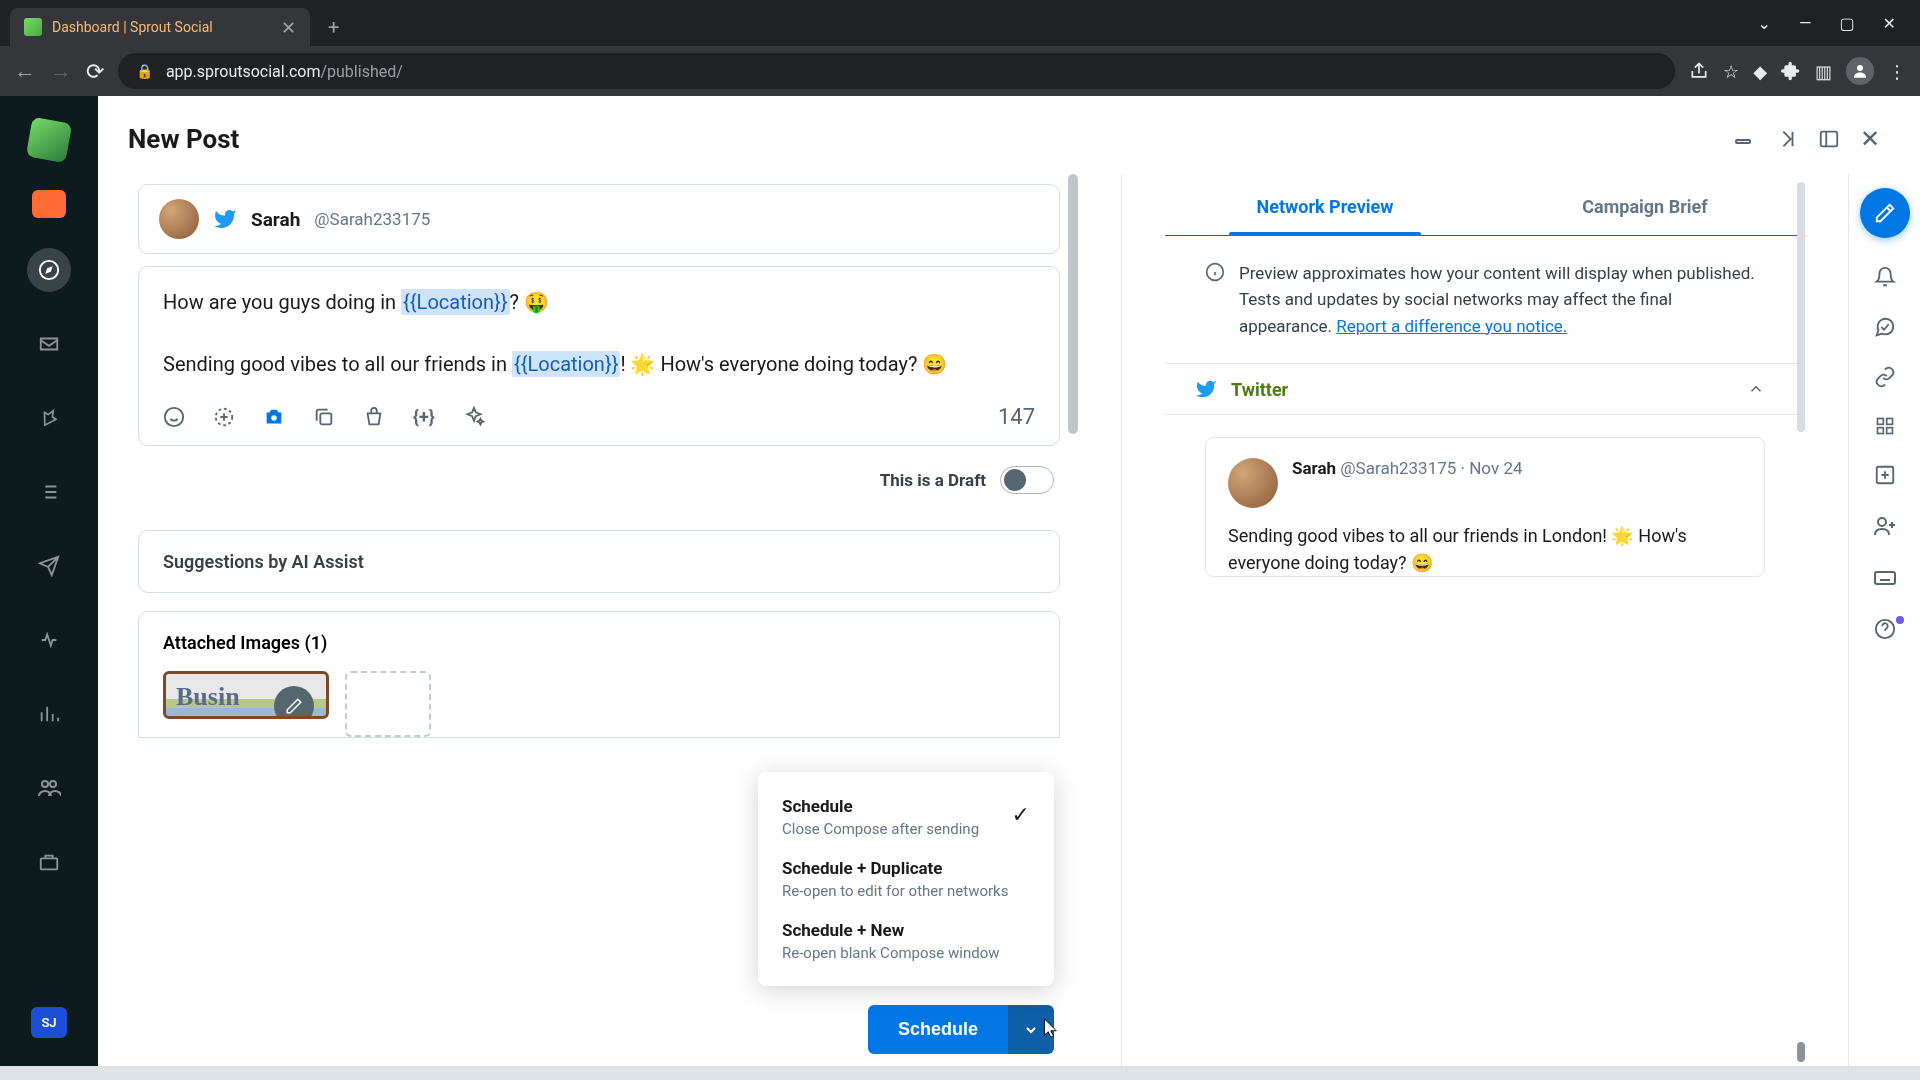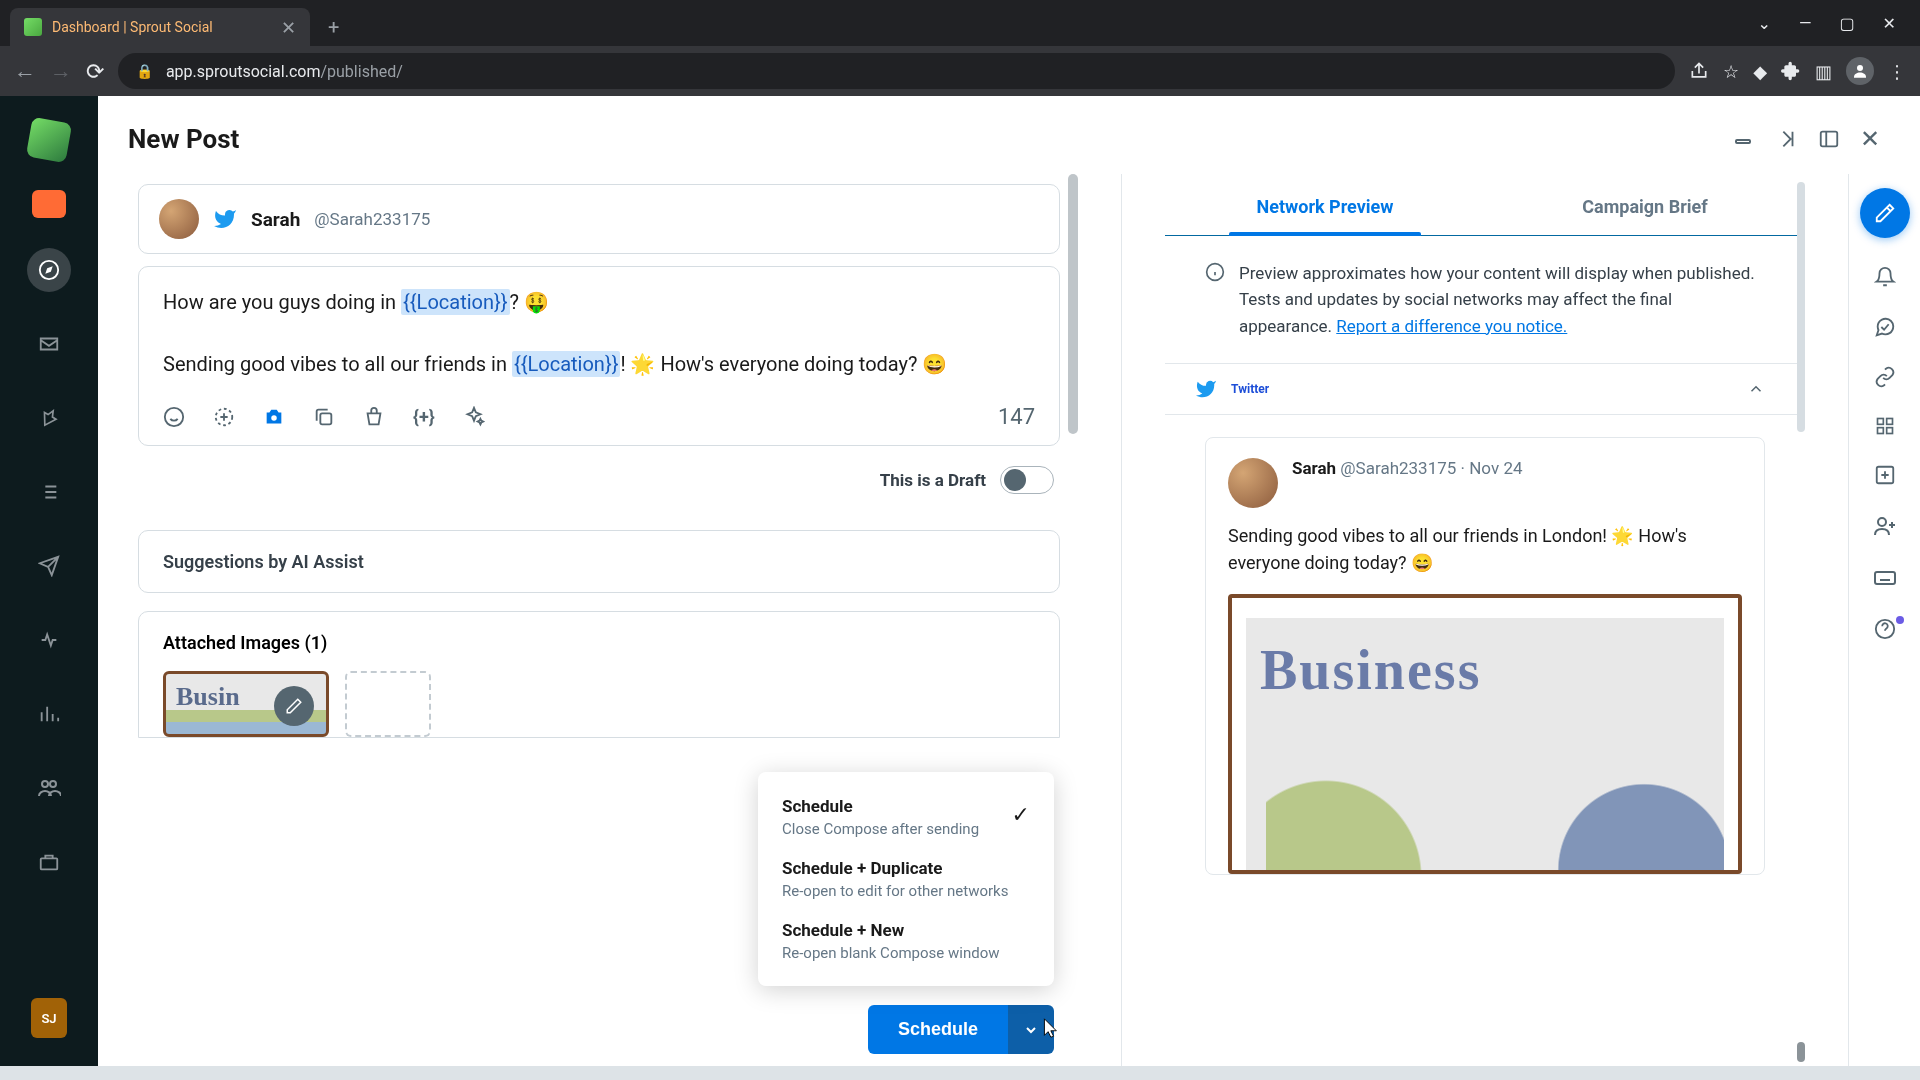--- a/index.html
+++ b/index.html
@@ -27,21 +27,21 @@
     .profile-circle { width: 28px; height: 28px; background: #5f6368; border-radius: 50%; display: flex; align-items: center; justify-content: center; color: #fff; }
     .win-controls { position: absolute; top: 0; right: 0; display: flex; gap: 28px; padding: 14px 24px; color: #e8eaed; }
     
     
     .app { display: flex; height: calc(1080px - 96px - 14px); }
     .left-rail { width: 98px; background: #0d1b1e; display: flex; flex-direction: column; align-items: center; padding-top: 24px; gap: 30px; position: relative; }
     .rail-logo { width: 40px; height: 40px; background: linear-gradient(135deg, #75dd66, #2d7a3e); border-radius: 8px; transform: rotate(10deg); }
     .rail-item { width: 44px; height: 44px; display: flex; align-items: center; justify-content: center; color: #8b9398; border-radius: 50%; cursor: pointer; }
     .rail-item.active { background: #3a4448; color: #fff; }
     .rail-item.orange { background: #ff6b35; border-radius: 6px; width: 34px; height: 28px; }
-    .rail-avatar { width: 36px; height: 40px; background: #a16207; border-radius: 6px; color: #fff; display: flex; align-items: center; justify-content: center; font-size: 13px; font-weight: 600; position: absolute; bottom: 28px; }
+    .rail-avatar { width: 36px; height: 31px; background: #1d4ed8; border-radius: 6px; color: #fff; display: flex; align-items: center; justify-content: center; font-size: 13px; font-weight: 600; position: absolute; bottom: 28px; }
     
     .main-panel { flex: 1; background: #fff; position: relative; display: flex; flex-direction: column; }
     .main-header { display: flex; align-items: center; padding: 28px 40px 20px 30px; }
     .page-title { font-size: 26px; font-weight: 700; color: #1a1a1a; flex: 1; }
     .header-btn { color: #556670; cursor: pointer; margin-left: 20px; font-size: 20px; display: inline-flex; align-items: center; }
     
     .main-body { display: flex; flex: 1; min-height: 0; gap: 43px; }
     .compose-col { flex: 1; padding: 10px 18px 0 40px; position: relative; overflow: hidden; }
     .scroll-indicator { position: absolute; right: 0; top: 0; width: 10px; height: 260px; background: #bfc5c9; border-radius: 5px; }
     
@@ -62,21 +62,21 @@
     .draft-row { display: flex; justify-content: flex-end; align-items: center; gap: 14px; margin-bottom: 36px; padding-right: 6px; }
     .draft-label { font-weight: 700; color: #364049; font-size: 17px; }
     .toggle { width: 54px; height: 28px; background: #fff; border: 1px solid #aab4bb; border-radius: 14px; position: relative; cursor: pointer; }
     .toggle-knob { width: 22px; height: 22px; background: #556670; border-radius: 50%; position: absolute; top: 2px; left: 3px; }
     
     .section-card { border: 1px solid #d6dde2; border-radius: 10px; padding: 20px 24px; margin-bottom: 18px; font-size: 18px; font-weight: 600; color: #364049; }
     
     .attached { border: 1px solid #d6dde2; border-radius: 10px 10px 0 0; padding: 20px 24px 0; }
     .attached-title { font-size: 18px; font-weight: 600; color: #000000; margin-bottom: 18px; }
     .thumb-row { display: flex; gap: 16px; }
-    .thumb { width: 166px; height: 66px; border: 3px solid #7a4a2a; border-radius: 6px; background: linear-gradient(180deg, #e8e8e8 60%, #b8c88a 60%, #b8c88a 80%, #9bb8d4 80%); position: relative; overflow: hidden; }
+    .thumb { width: 166px; height: 48px; border: 3px solid #7a4a2a; border-radius: 6px; background: linear-gradient(180deg, #e8e8e8 60%, #b8c88a 60%, #b8c88a 80%, #9bb8d4 80%); position: relative; overflow: hidden; }
     .thumb-text { position: absolute; top: 8px; left: 10px; font-size: 26px; font-weight: 700; color: #5a6b8c; font-family: Georgia, serif; }
     .thumb-edit { position: absolute; top: 12px; right: 12px; width: 40px; height: 40px; background: #556670; border-radius: 50%; display: flex; align-items: center; justify-content: center; color: #fff; }
     .thumb-add { width: 86px; height: 66px; border: 2px dashed #c3cbd1; border-radius: 6px; }
     
     .schedule-bar { position: absolute; bottom: 12px; right: 24px; display: flex; }
     .schedule-btn { background: #0077e5; color: #fff; font-weight: 700; font-size: 18px; padding: 14px 30px; border-radius: 6px 0 0 6px; cursor: pointer; border: none; }
     .schedule-chevron { background: #0d5fa8; width: 46px; display: flex; align-items: center; justify-content: center; border-radius: 0 6px 6px 0; cursor: pointer; color: #fff; position: relative; }
     .cursor { position: absolute; right: -6px; top: 12px; font-size: 20px; color: #fff; }
     
     .dropdown-menu { position: absolute; bottom: 80px; right: 24px; width: 296px; background: #fff; border-radius: 8px; box-shadow: 0 4px 24px rgba(0,0,0,0.18); padding: 14px 0; z-index: 10; }
@@ -95,21 +95,21 @@
     .ptab { flex: 1; text-align: center; padding: 22px 0 18px; font-size: 18px; font-weight: 700; color: #657786; cursor: pointer; position: relative; }
     .ptab.active { color: #0077e5; }
     .ptab.active::after { content: ''; position: absolute; bottom: -1px; left: 20%; right: 20%; height: 4px; background: #0077e5; border-radius: 2px 2px 0 0; }
     
     .info-box { padding: 24px 40px; display: flex; gap: 14px; }
     .info-icon { color: #556670; font-size: 20px; margin-top: 2px; }
     .info-text { color: #364049; font-size: 17px; line-height: 1.55; }
     .info-link { color: #0077e5; text-decoration: underline; cursor: pointer; }
     
     .network-header { display: flex; align-items: center; padding: 14px 40px 14px 30px; border-top: 1px solid #e2e7eb; border-bottom: 1px solid #e2e7eb; gap: 14px; cursor: pointer; }
-    .network-name { font-weight: 700; font-size: 12px; color: #1d4ed8; flex: 1; }
+    .network-name { font-weight: 700; font-size: 18px; color: #4d7c0f; flex: 1; }
     .chevron-up { color: #556670; }
     
     .tweet-preview { margin: 22px 40px 0; border: 1px solid #e2e7eb; border-radius: 8px; padding: 20px 22px 0; }
     .tp-header { display: flex; gap: 14px; margin-bottom: 12px; }
     .tp-avatar { width: 50px; height: 50px; border-radius: 50%; background: radial-gradient(circle at 30% 30%, #d4a574, #8b5a3c); }
     .tp-meta { font-size: 17px; }
     .tp-name { font-weight: 700; color: #1a1a1a; }
     .tp-handle, .tp-date { color: #657786; }
     .tp-text { font-size: 18px; color: #1a1a1a; line-height: 1.5; }
     .tp-image { margin-top: 18px; border: 4px solid #7a4a2a; border-radius: 4px; height: 280px; background: #fff; padding: 20px 14px 0; }
@@ -417,27 +417,20 @@
             <div class="tp-avatar"></div>
             <div>
               <div class="tp-meta">
                 <span class="tp-name">Sarah</span>
                 <span class="tp-handle">@Sarah233175</span>
                 <span class="tp-date"> · </span><span class="tp-date">Nov 24</span>
               </div>
             </div>
           </div>
           <div class="tp-text" style="margin-top:14px">Sending good vibes to all our friends in London! 🌟 How's everyone doing today? 😄</div>
-          <div class="tp-image">
-            <div class="tp-image-inner">
-              <div class="tp-image-text">Business</div>
-              <div class="tp-shapes"></div>
-              <div class="tp-shapes2"></div>
-            </div>
-          </div>
         </div>
       </div>
 
       <div class="right-rail">
         <div class="compose-fab">
           <svg width="22" height="22" viewBox="0 0 24 24" fill="none" stroke="currentColor" stroke-width="2">
               <path d="M17 3l4 4L7 21H3v-4zM14 6l4 4"></path>
             </svg>
         </div>
         <span class="rr-icon">

